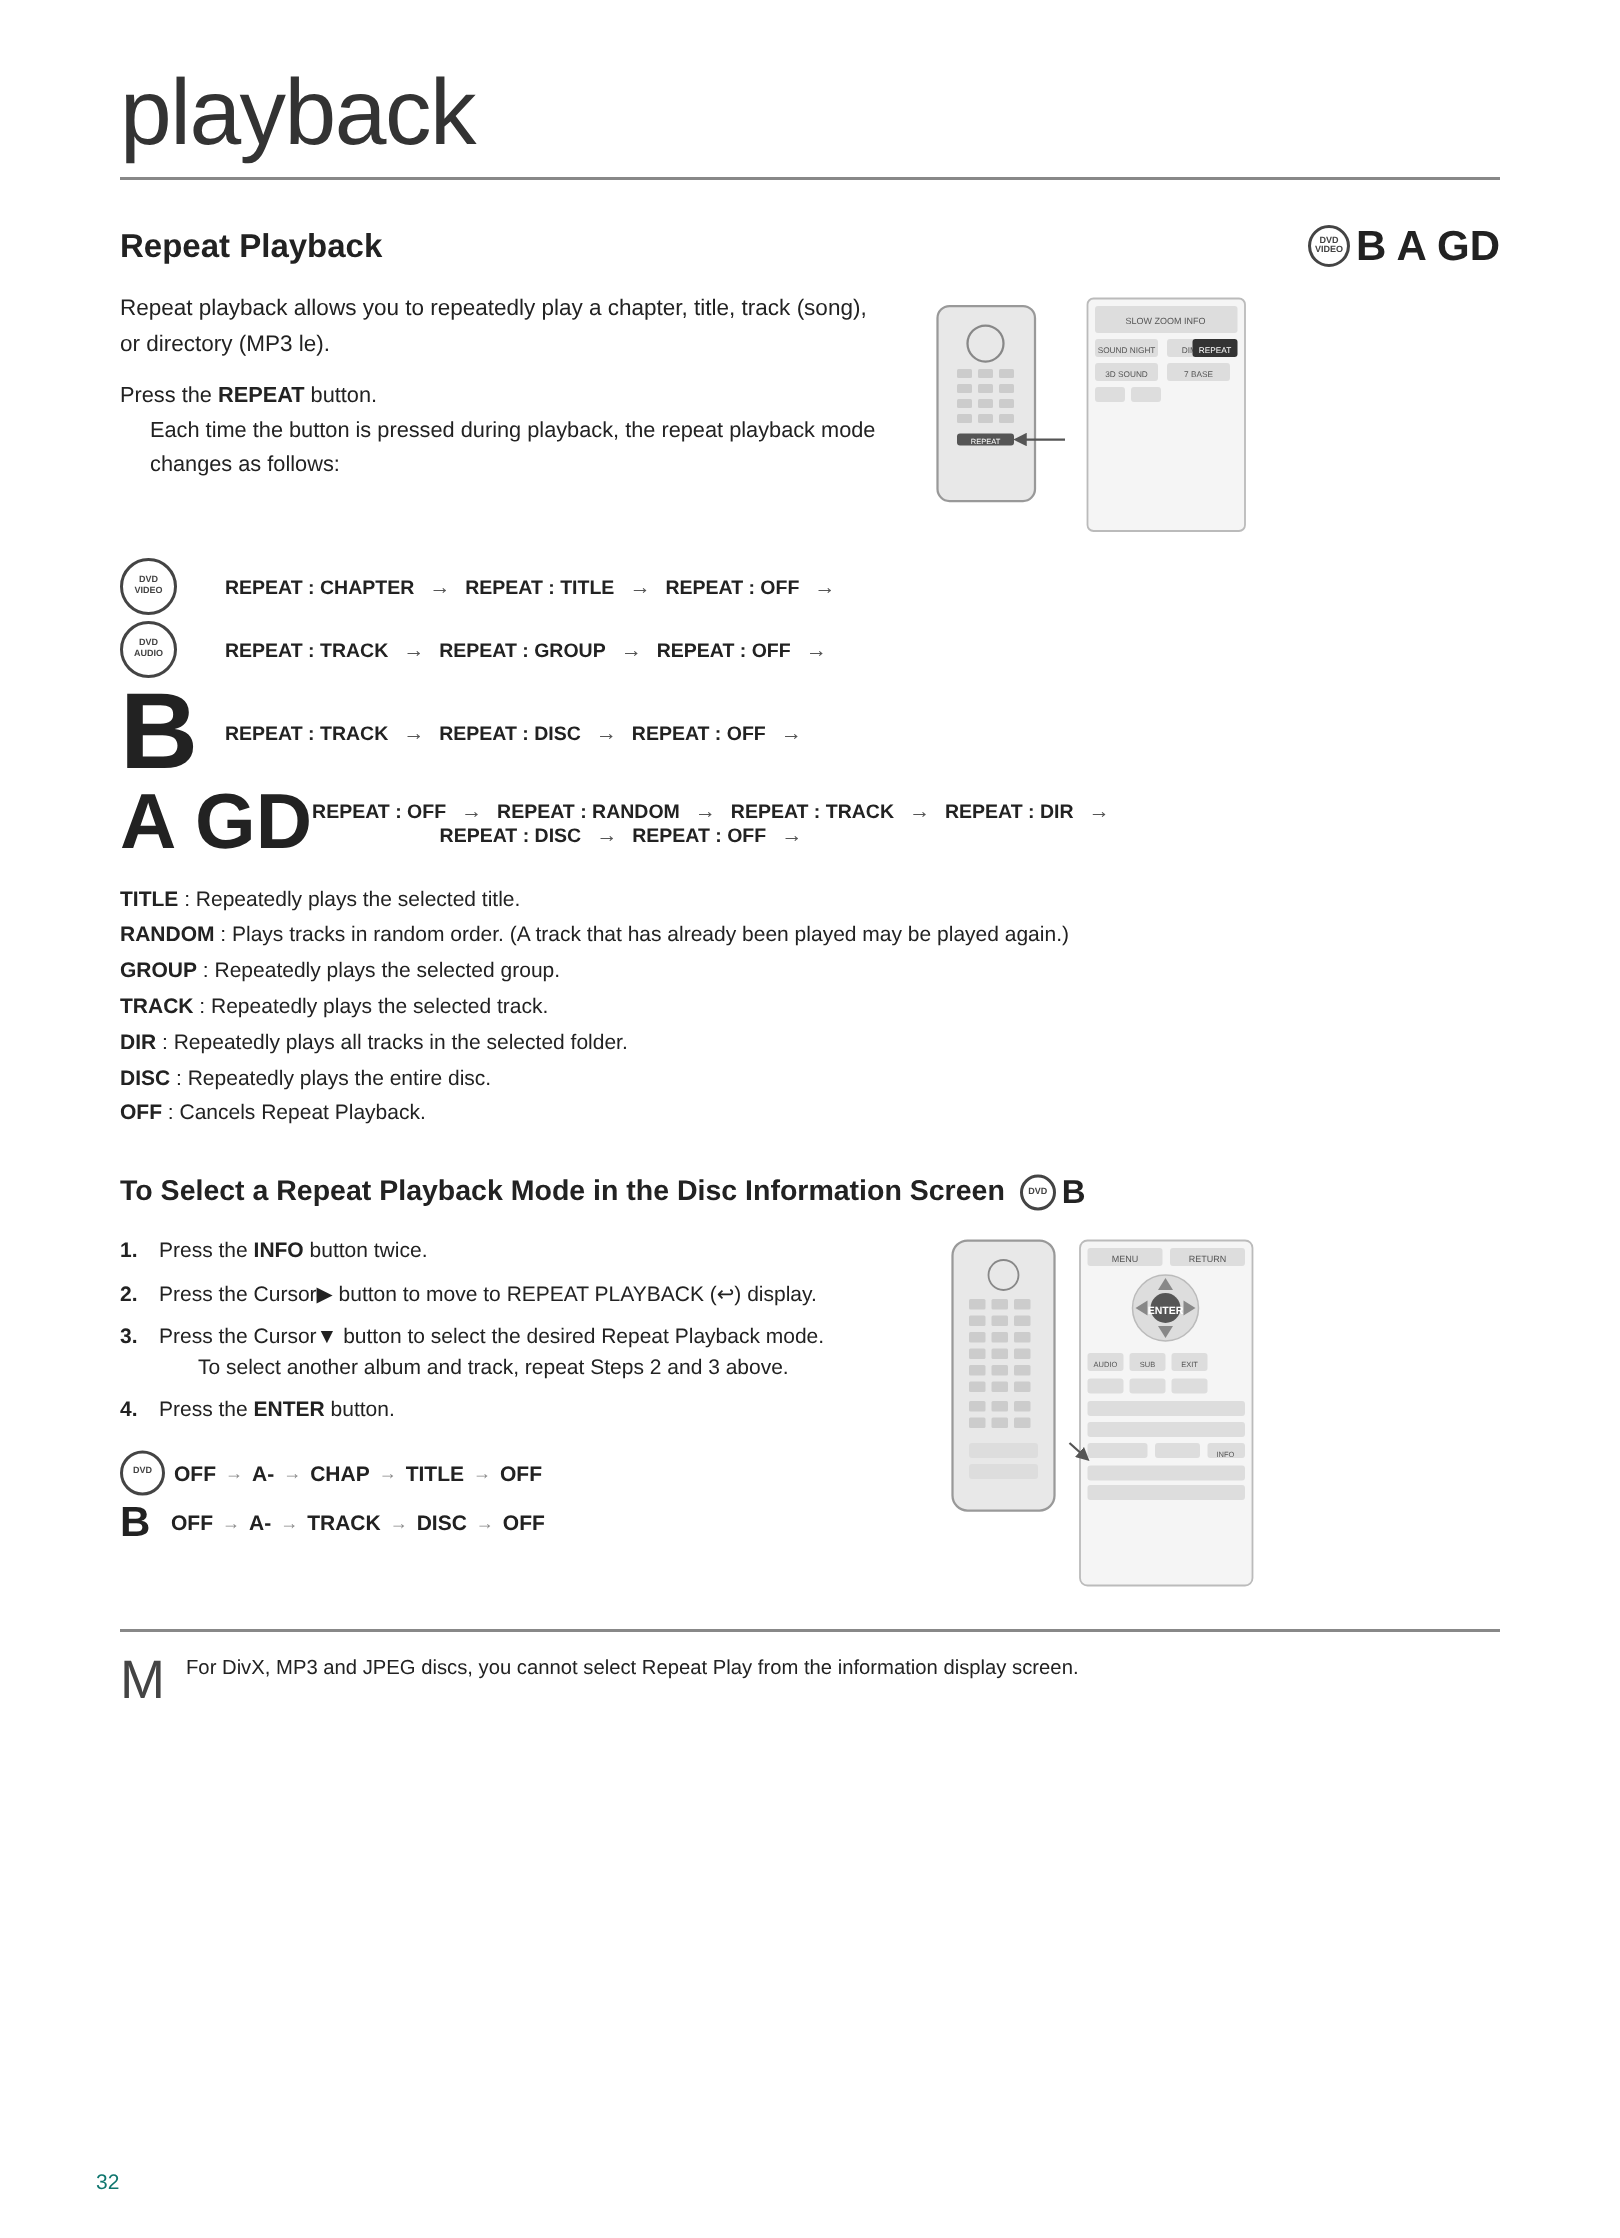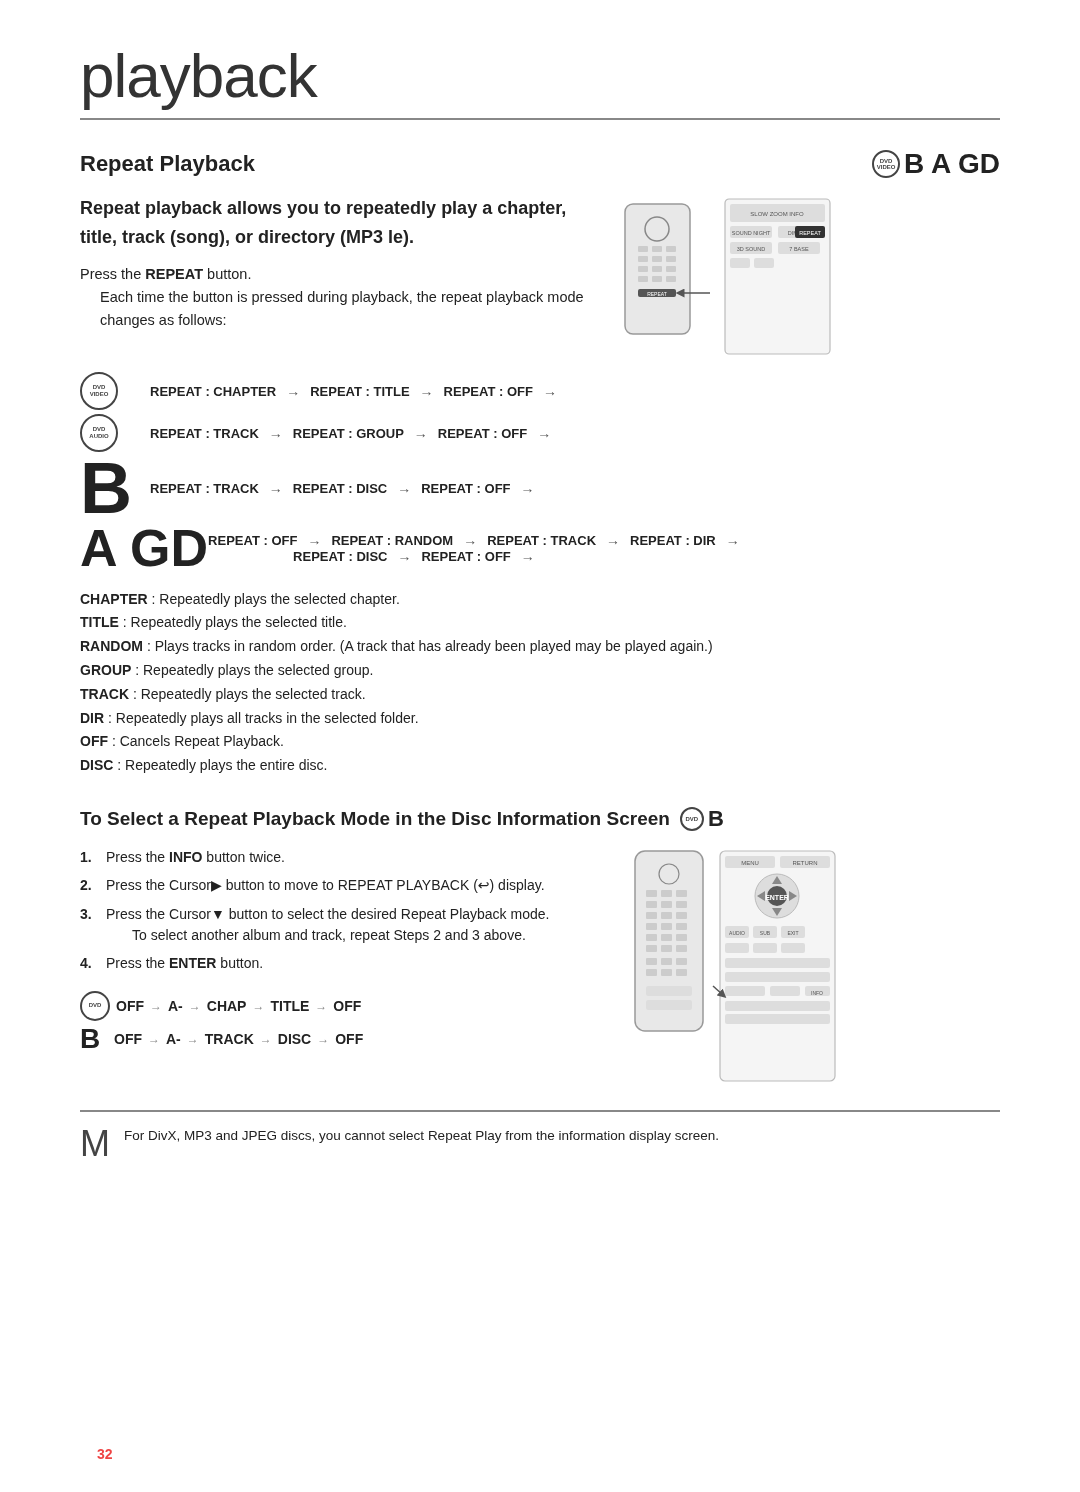--- a/index.html
+++ b/index.html
@@ -60,25 +60,24 @@
       border-radius: 50%;
       font-size: 7px;
       font-weight: bold;
       color: #444;
       line-height: 1;
       text-align: center;
       flex-direction: column;
     }
 
     .intro-text {
-      font-size: 18px;
+      font-size: 15px;
       line-height: 1.6;
       margin-bottom: 14px;
       max-width: 500px;
-      font-weight: bold;
     }
 
     .press-repeat {
       font-size: 14.5px;
       margin-bottom: 4px;
     }
     .each-time-text {
       font-size: 14.5px;
       margin-left: 20px;
       line-height: 1.6;
@@ -212,24 +211,24 @@
       font-size: 36px;
       font-weight: normal;
       color: #444;
       line-height: 1;
     }
 
     
     .page-number {
       position: absolute;
       bottom: 30px;
-      left: 97px;
+      left: 64px;
       font-size: 14px;
-      font-weight: bold;
-      color: #ef4444;
+      font-weight: normal;
+      color: #0f766e;
     }
 
     .svg-remote {
       display: block;
     }
 
     .repeat-modes-block {
       margin-top: 8px;
       margin-bottom: 10px;
     }
@@ -407,28 +406,27 @@
           <span>REPEAT : DISC</span>
           <span class="arrow-right">→</span>
           <span>REPEAT : OFF</span>
           <span class="arrow-right">→</span>
         </div>
       </div>
     </div>
   </div>
 
   <div class="descriptions">
-    <p class="desc-line"><span class="desc-bold">CHAPTER</span> : Repeatedly plays the selected chapter.</p>
     <p class="desc-line"><span class="desc-bold">TITLE</span> : Repeatedly plays the selected title.</p>
     <p class="desc-line"><span class="desc-bold">RANDOM</span> : Plays tracks in random order. (A track that has already been played may be played again.)</p>
     <p class="desc-line"><span class="desc-bold">GROUP</span> : Repeatedly plays the selected group.</p>
     <p class="desc-line"><span class="desc-bold">TRACK</span> : Repeatedly plays the selected track.</p>
     <p class="desc-line"><span class="desc-bold">DIR</span> : Repeatedly plays all tracks in the selected folder.</p>
+    <p class="desc-line"><span class="desc-bold">DISC</span> : Repeatedly plays the entire disc.</p>
     <p class="desc-line"><span class="desc-bold">OFF</span> : Cancels Repeat Playback.</p>
-    <p class="desc-line"><span class="desc-bold">DISC</span> : Repeatedly plays the entire disc.</p>
   </div>
 
   <div class="section2">
     <div class="section2-header">
       <span class="section2-title">To Select a Repeat Playback Mode in the Disc Information Screen</span>
       <div style="display:flex; align-items:center; gap:4px;">
         <span class="badge-dvd-video" style="font-size:6px; padding:1px; width:24px; height:24px;">DVD</span>
         <span style="font-size:22px; font-weight:bold;">B</span>
       </div>
     </div>

